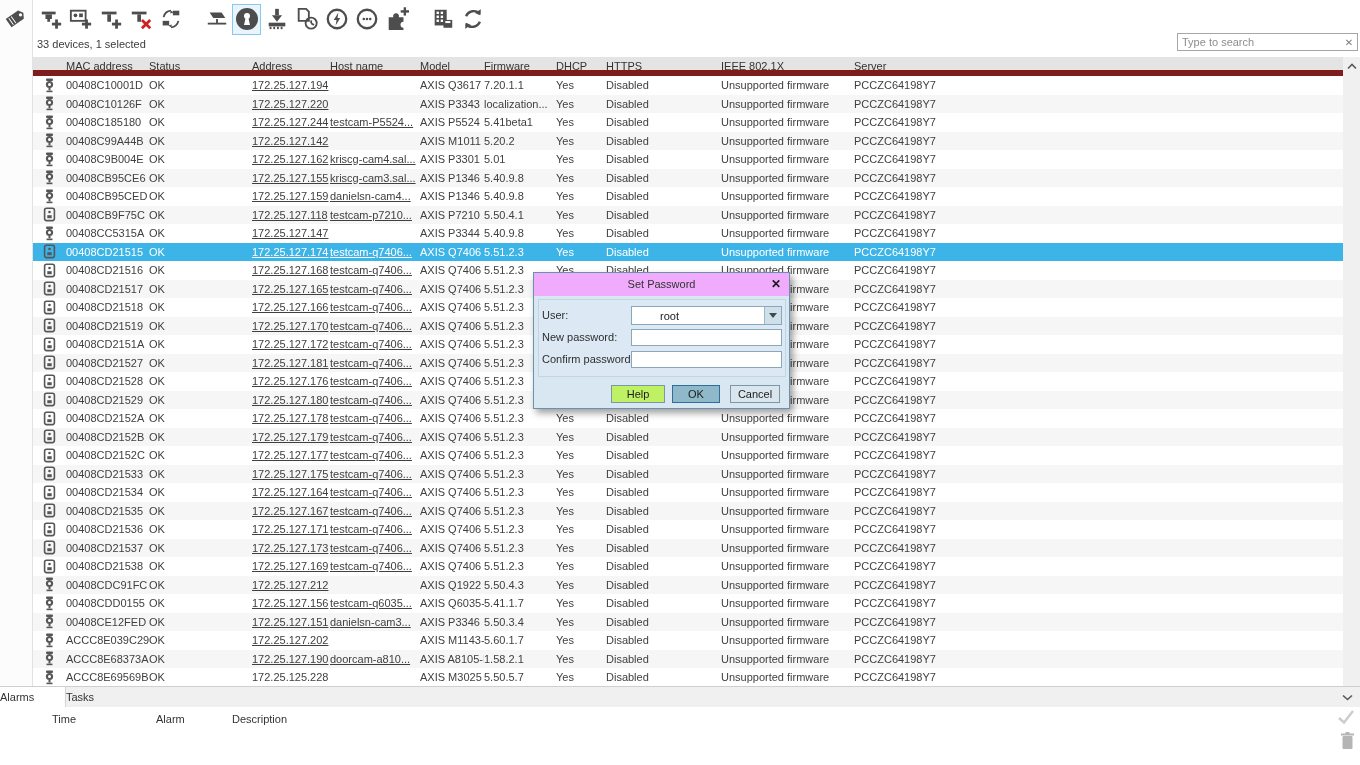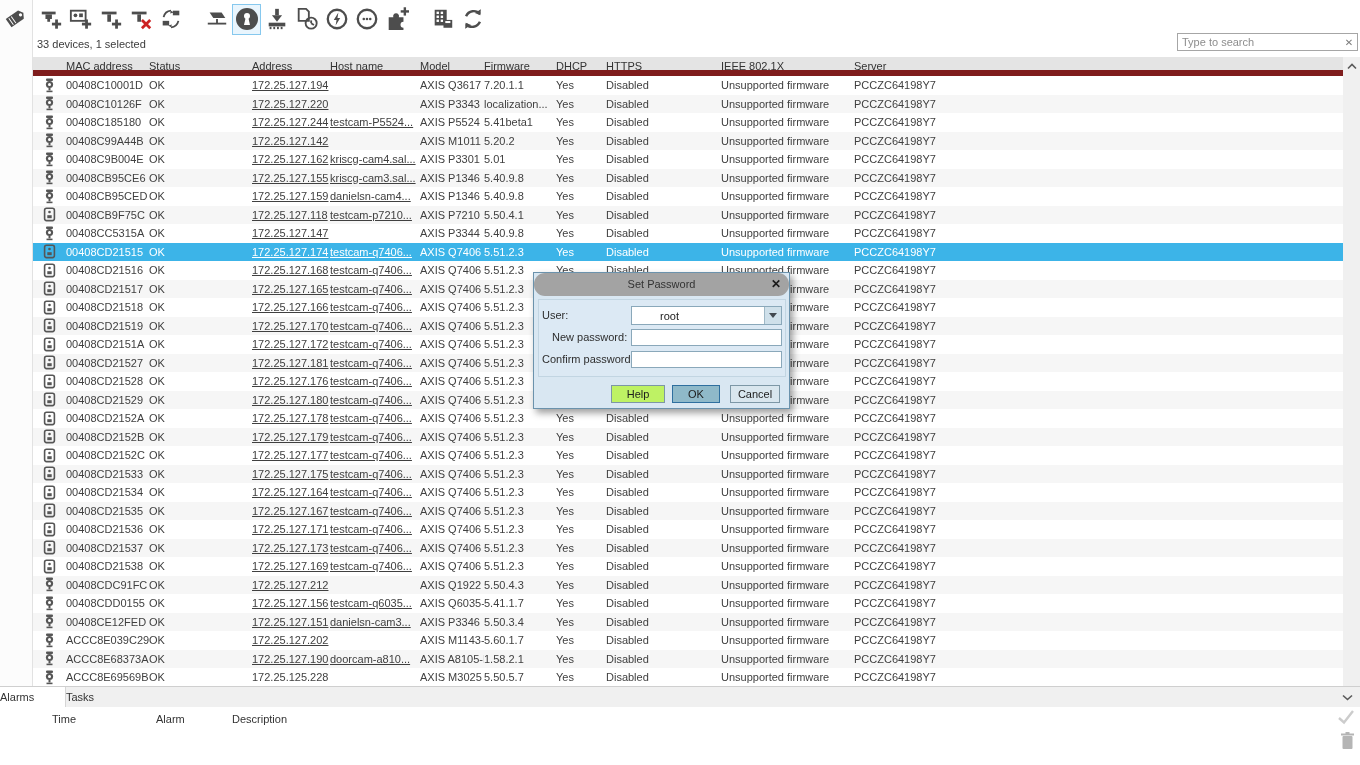--- a/index.html
+++ b/index.html
@@ -53,22 +53,22 @@
   .lnk { text-decoration:underline; }
 
   
   .vscroll { position:absolute; left:1343px; top:57px; width:17px; height:629px; background:#f0f0f0; }
   .vscroll .arrow-up { position:absolute; left:0; top:2px; width:17px; height:14px;
     display:flex; align-items:center; justify-content:center; }
 
   
   .dialog { position:absolute; left:533px; top:272px; width:257px; height:137px;
     background:#d9e7f2; border:1px solid #6b92ac; box-shadow:3px 4px 7px rgba(0,0,0,0.38); z-index:50; }
-  .dlg-title { position:absolute; left:0; top:0; right:0; height:23px; background:#a3a3a3;
-    text-align:center; line-height:23px; color:#333;border-radius:11px; }
+  .dlg-title { position:absolute; left:0; top:0; right:0; height:23px; background:#f0abfc;
+    text-align:center; line-height:23px; color:#333; }
   .dlg-close { position:absolute; right:8px; top:3px; font-weight:bold; color:#1a1a1a;
     font-size:12px; line-height:16px; }
   .dlg-panel { position:absolute; left:4px; top:26px; width:248px; height:78px;
     border:1px solid #c2d5e2; background:#dce9f4; }
   .dlg-label { position:absolute; left:8px; color:#2e2e2e; line-height:17px; }
   .dlg-field { position:absolute; left:97px; width:151px; background:#fff;
     border:1px solid #8aa8ba; }
   .dlg-field input { width:100%; height:100%; border:none; outline:none; padding:0 4px;
     font-family:"Liberation Sans",sans-serif; font-size:11px; color:#222; background:transparent; }
   .combo { height:19px; display:flex; }
@@ -942,21 +942,21 @@
   <span class="dlg-label" style="top:34px;">User:</span>
   <div class="dlg-field combo" style="top:33px;">
     <input type="text" value="root" style="">
     <span class="combo-btn">
       <svg width="8" height="5" viewBox="0 0 8 5">
           <polygon points="0,0 8,0 4,5" fill="#41484f"></polygon>
         </svg>
     </span>
   </div>
 
-  <span class="dlg-label" style="top:56px;margin-left:10px;">New password:</span>
+  <span class="dlg-label" style="top:56px;">New password:</span>
   <div class="dlg-field txtfield" style="top:56px;">
     <input type="password" value="" style="">
   </div>
 
   <span class="dlg-label" style="top:78px;">Confirm password:</span>
   <div class="dlg-field txtfield" style="top:78px;">
     <input type="password" value="" style="">
   </div>
 
   <div class="dlg-btn btn-help">Help</div>

